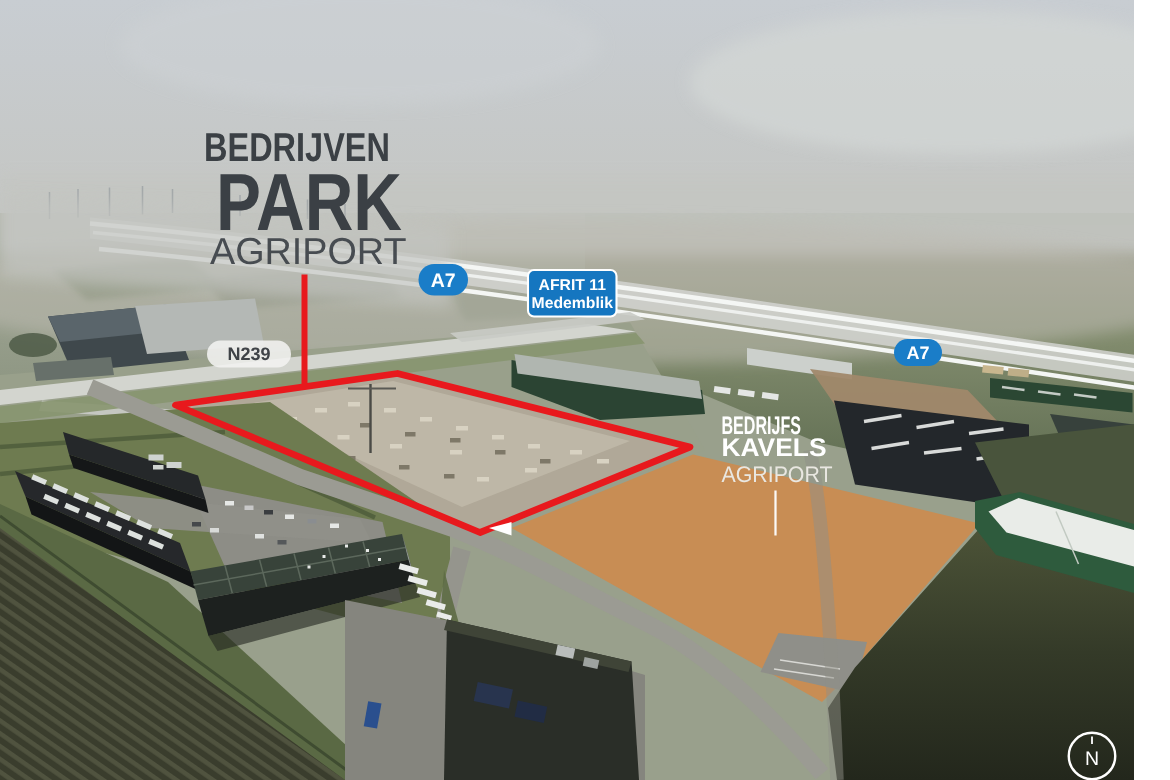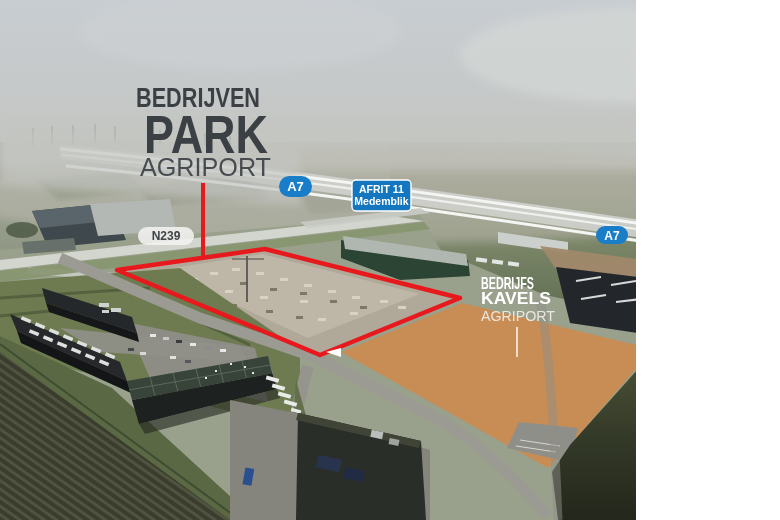--- a/index.html
+++ b/index.html
@@ -1,17 +1,17 @@
 <!DOCTYPE html>
 <html><head>
 <meta charset="utf-8">
 <style>
 html,body{margin:0;padding:0;background:#fff;}
 *{font-family:"Liberation Sans",sans-serif;}
-#stage{width:636px;height:520px;position:relative;overflow:hidden;}
+#stage{width:756px;height:520px;position:relative;overflow:hidden;}
 </style>
 </head>
 <body>
 <div id="stage">
 <svg width="780" height="520" viewBox="0 0 780 520" xmlns="http://www.w3.org/2000/svg">
 <defs>
 <linearGradient id="sky" x1="0" y1="0" x2="0" y2="1">
 <stop offset="0" stop-color="#c8cdd2"></stop>
 <stop offset="0.5" stop-color="#c5c7c5"></stop>
 <stop offset="1" stop-color="#bdbfb9"></stop>

